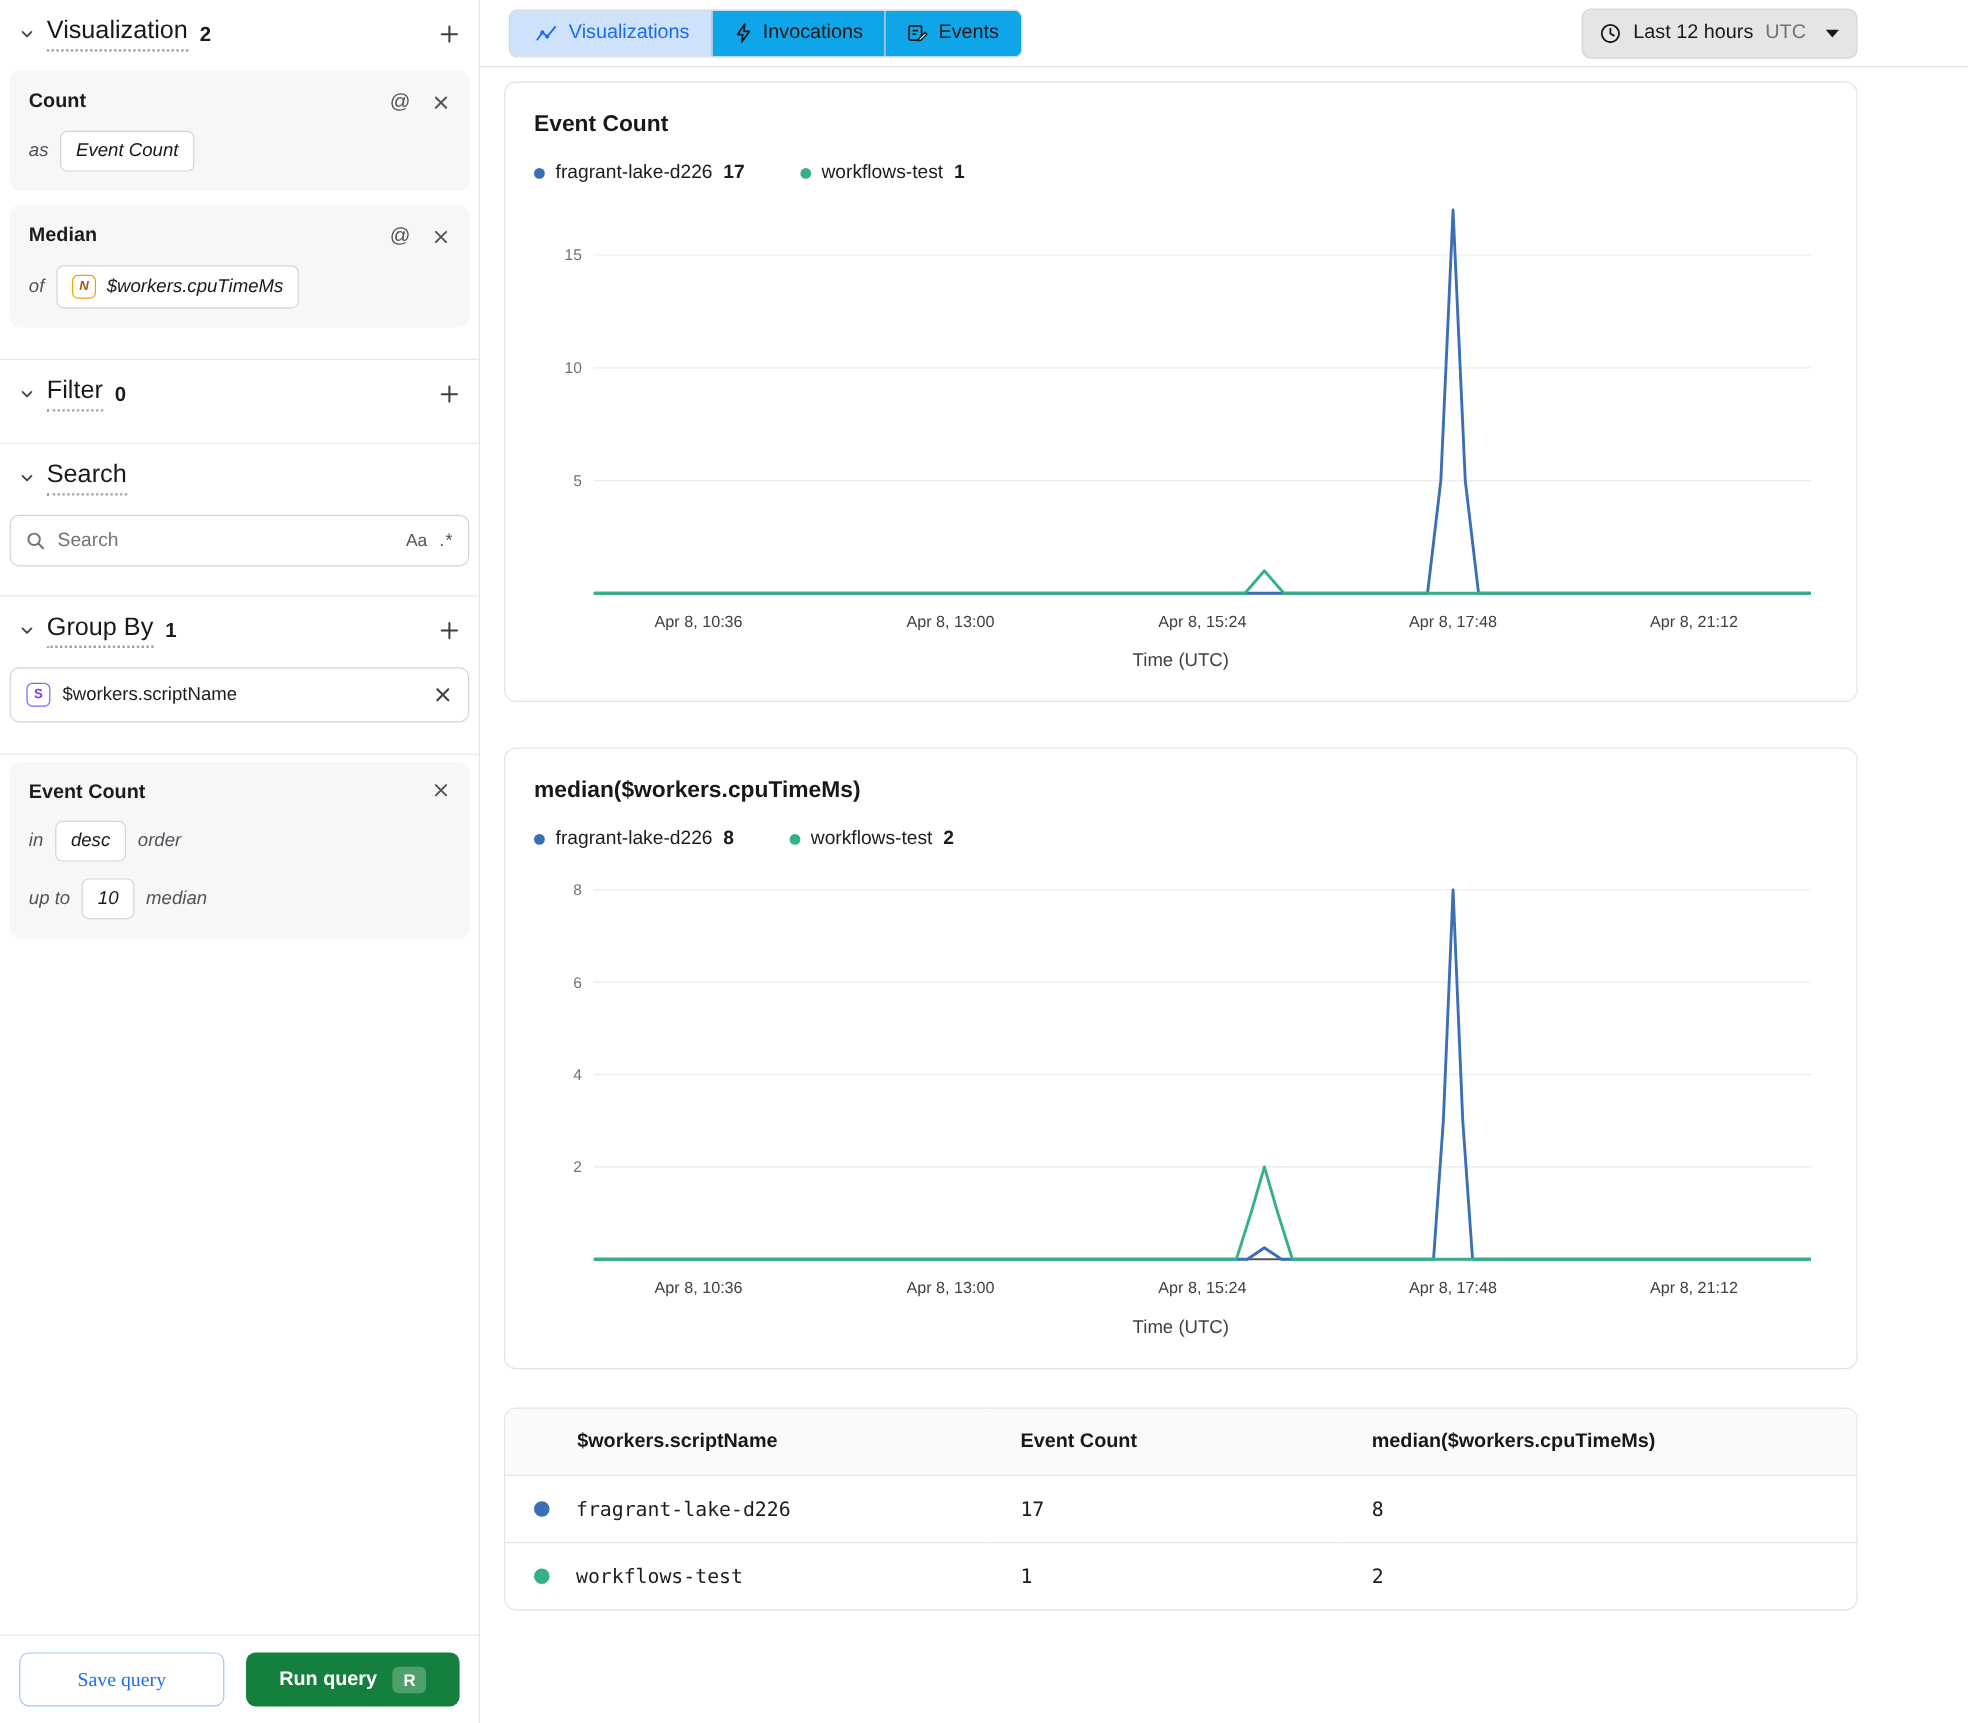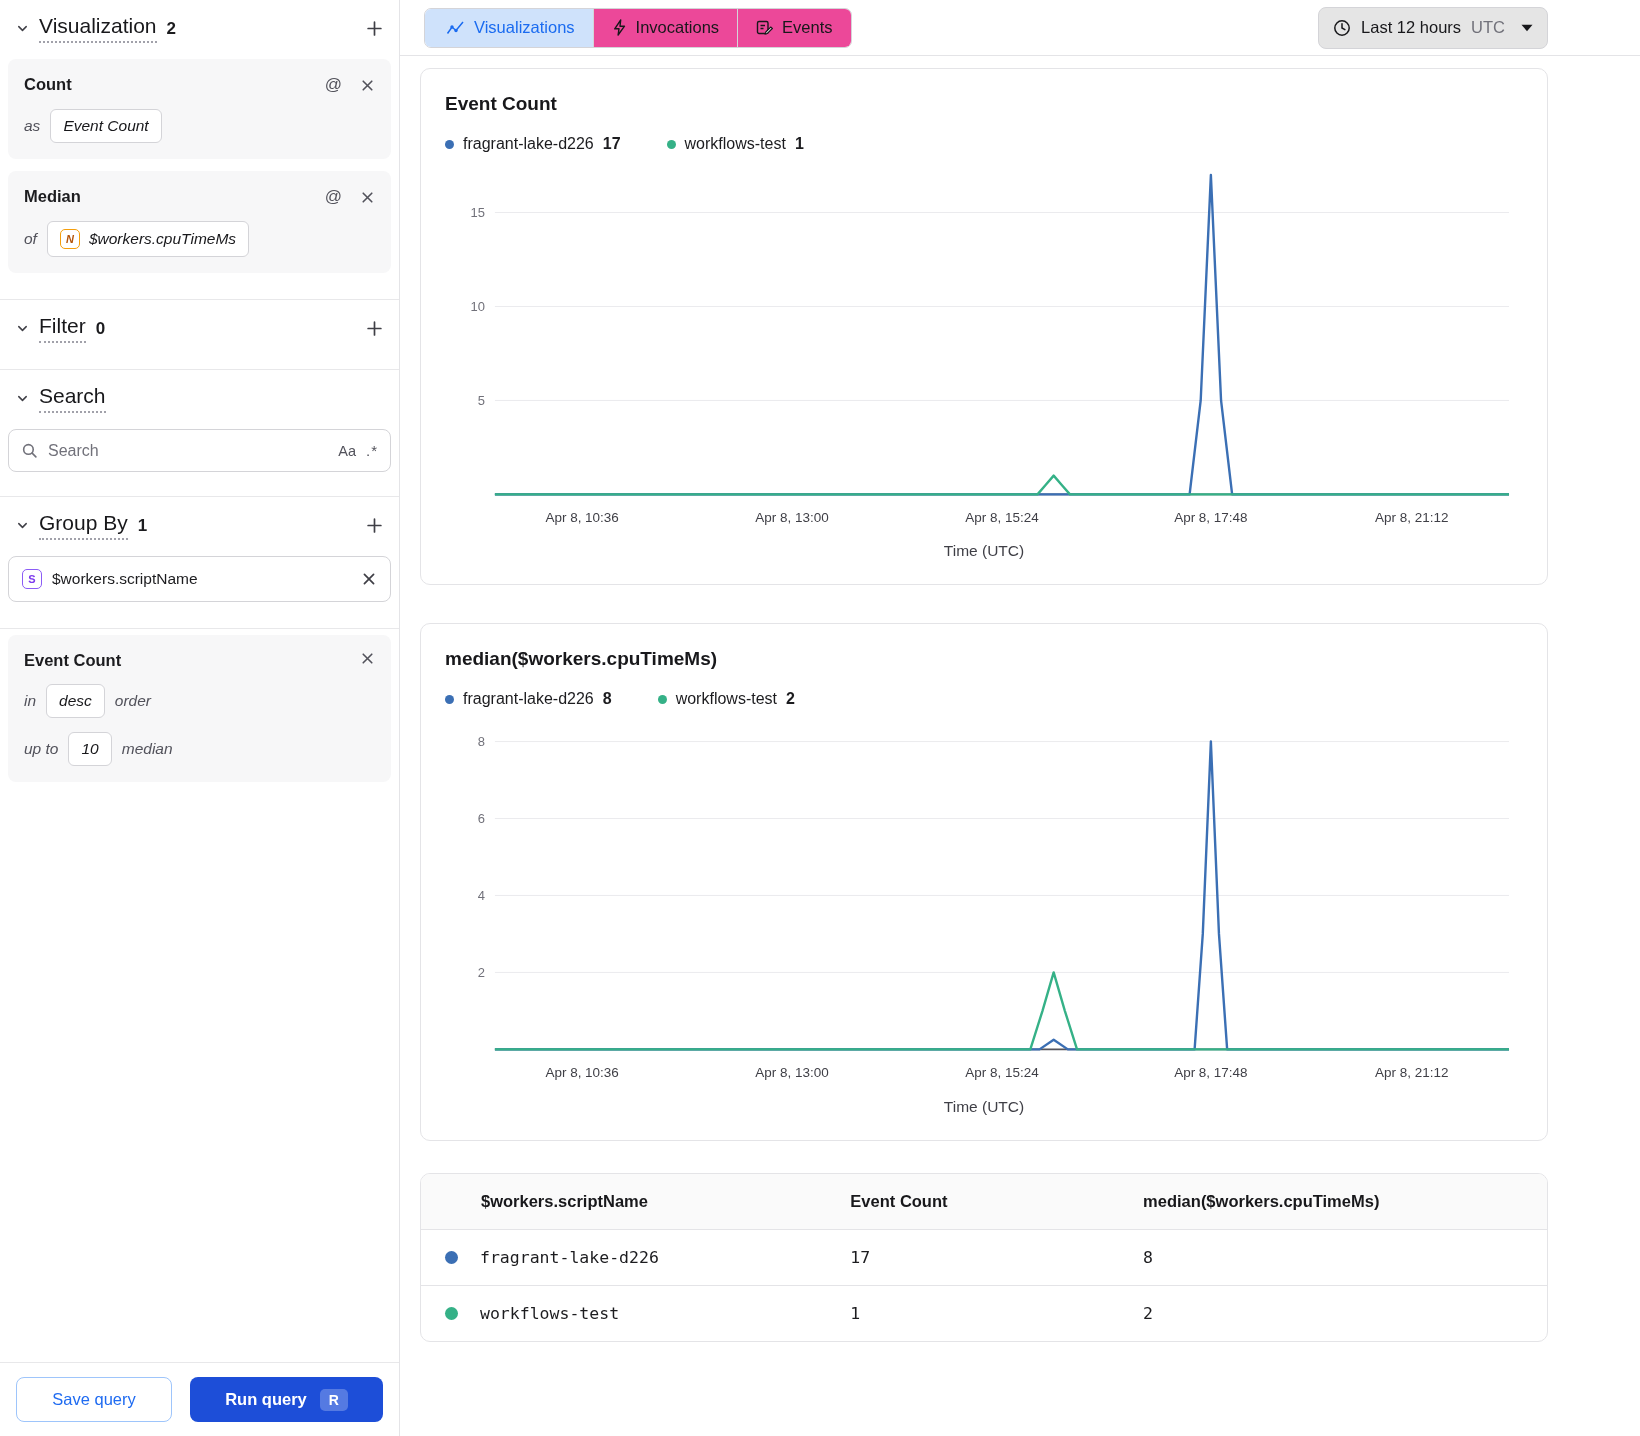--- a/index.html
+++ b/index.html
@@ -37,29 +37,29 @@
 
   .search-box { display:flex; align-items:center; gap:10px; border:1px solid #d4d4d8; border-radius:8px; height:43px; padding:0 12px; background:#fff; margin:4px 0 10px; }
   .search-box input { flex:1; border:none; outline:none; font-size:16px; font-family:inherit; color:#18181b; background:transparent; }
   .search-box input::placeholder { color:#71717a; }
   .mini-glyph { font-size:14.5px; color:#52525b; cursor:pointer; }
   .regex-glyph { font-size:15px; letter-spacing:1px; }
 
   .field-chip { display:flex; align-items:center; gap:10px; background:#fff; border:1px solid #d4d4d8; border-radius:8px; height:46px; padding:0 13px; margin:4px 0 12px; font-size:15.5px; }
 
   .sb-footer { margin-top:auto; border-top:1px solid #e8e8ea; padding:14px 16px; display:flex; gap:18px; }
-  .btn-save { width:156px; height:45px; border:1px solid #9ec5fb; background:#fff; color:#1f6bf1; border-radius:8px; font-size:16.5px; font-family:Liberation Sans, sans-serif; cursor:pointer; }
-  .btn-run { flex:1; height:45px; border:none; background:#1d4ed8; color:#fff; border-radius:8px; font-size:16.5px; font-weight:600; font-family:inherit; display:flex; align-items:center; justify-content:center; gap:13px; cursor:pointer; }
+  .btn-save { width:171px; height:45px; border:1px solid #9ec5fb; background:#fff; color:#1f6bf1; border-radius:8px; font-size:16.5px; font-family:Liberation Serif, serif; cursor:pointer; }
+  .btn-run { flex:1; height:45px; border:none; background:#15803d; color:#fff; border-radius:8px; font-size:16.5px; font-weight:600; font-family:inherit; display:flex; align-items:center; justify-content:center; gap:13px; cursor:pointer; }
   .kbd { background:rgba(255,255,255,.25); border-radius:5px; padding:3px 9px; font-size:14px; font-weight:600; }
 
   
   .main { flex:1; display:flex; flex-direction:column; overflow:hidden; }
   .topbar { height:56px; min-height:56px; border-bottom:1px solid #e4e4e7; display:flex; align-items:center; justify-content:space-between; padding:0 92px 0 24px; }
   .tabs { display:flex; border:1px solid #d4d4d8; border-radius:7px; overflow:hidden; }
-  .tab { display:flex; align-items:center; gap:9px; padding:0 18px; height:38px; font-size:16.5px; background:#ec4899; border-left:1px solid #d4d4d8; color:#18181b; cursor:pointer; }
+  .tab { display:flex; align-items:center; gap:9px; padding:0 18px; height:38px; font-size:16.5px; background:#0ea5e9; border-left:1px solid #d4d4d8; color:#18181b; cursor:pointer; }
   .tab:first-child { border-left:none;padding-left:21px; }
   .tab.active { background:#cfe2fb; color:#1a6bf0; }
   .time-btn { display:flex; align-items:center; gap:10px; border:1px solid #d4d4d8; border-radius:8px; height:42px; padding:0 14px; font-size:16.5px; color:#18181b; cursor:pointer; background:#e5e5e5; font-family:inherit; }
   .time-tz { color:#71717a; }
   .time-caret { margin-left:6px; }
 
   .content { padding:12px 92px 40px 20px; overflow:hidden; }
   .chart-card { border:1px solid #e4e4e7; border-radius:10px; padding:24px; background:#fff; }
   .chart-card + .chart-card { margin-top:38px; }
   .chart-title { font-size:19px; font-weight:700; color:#18181b; }

